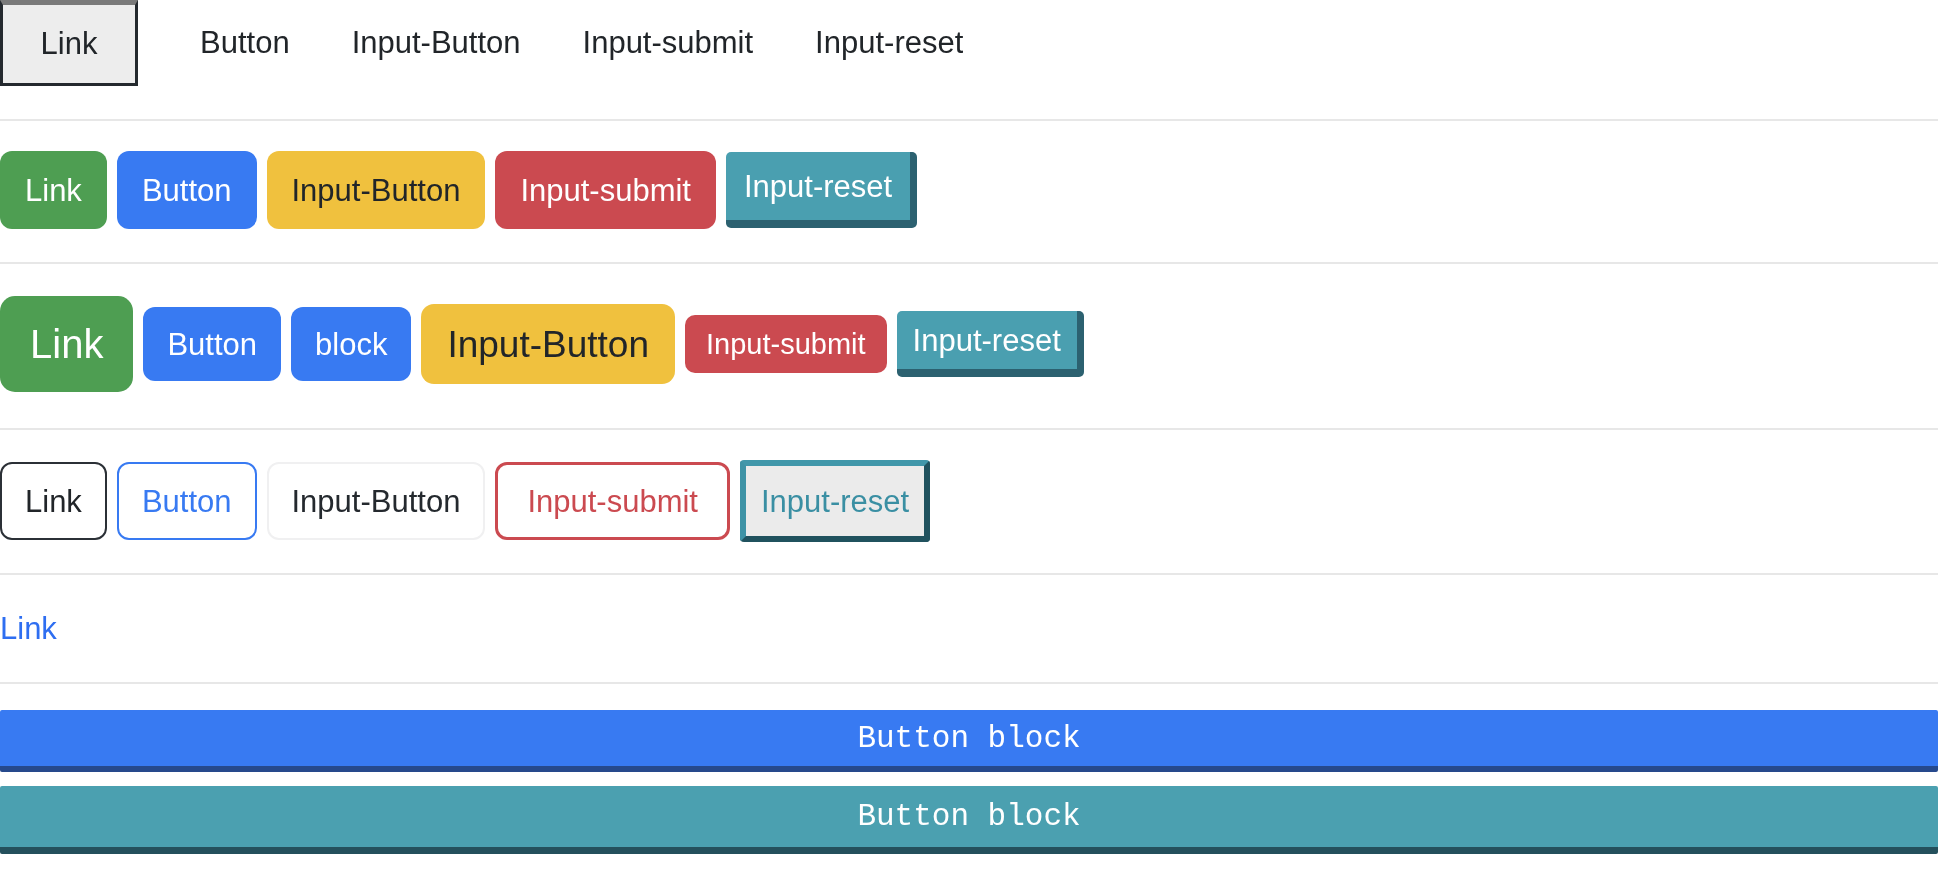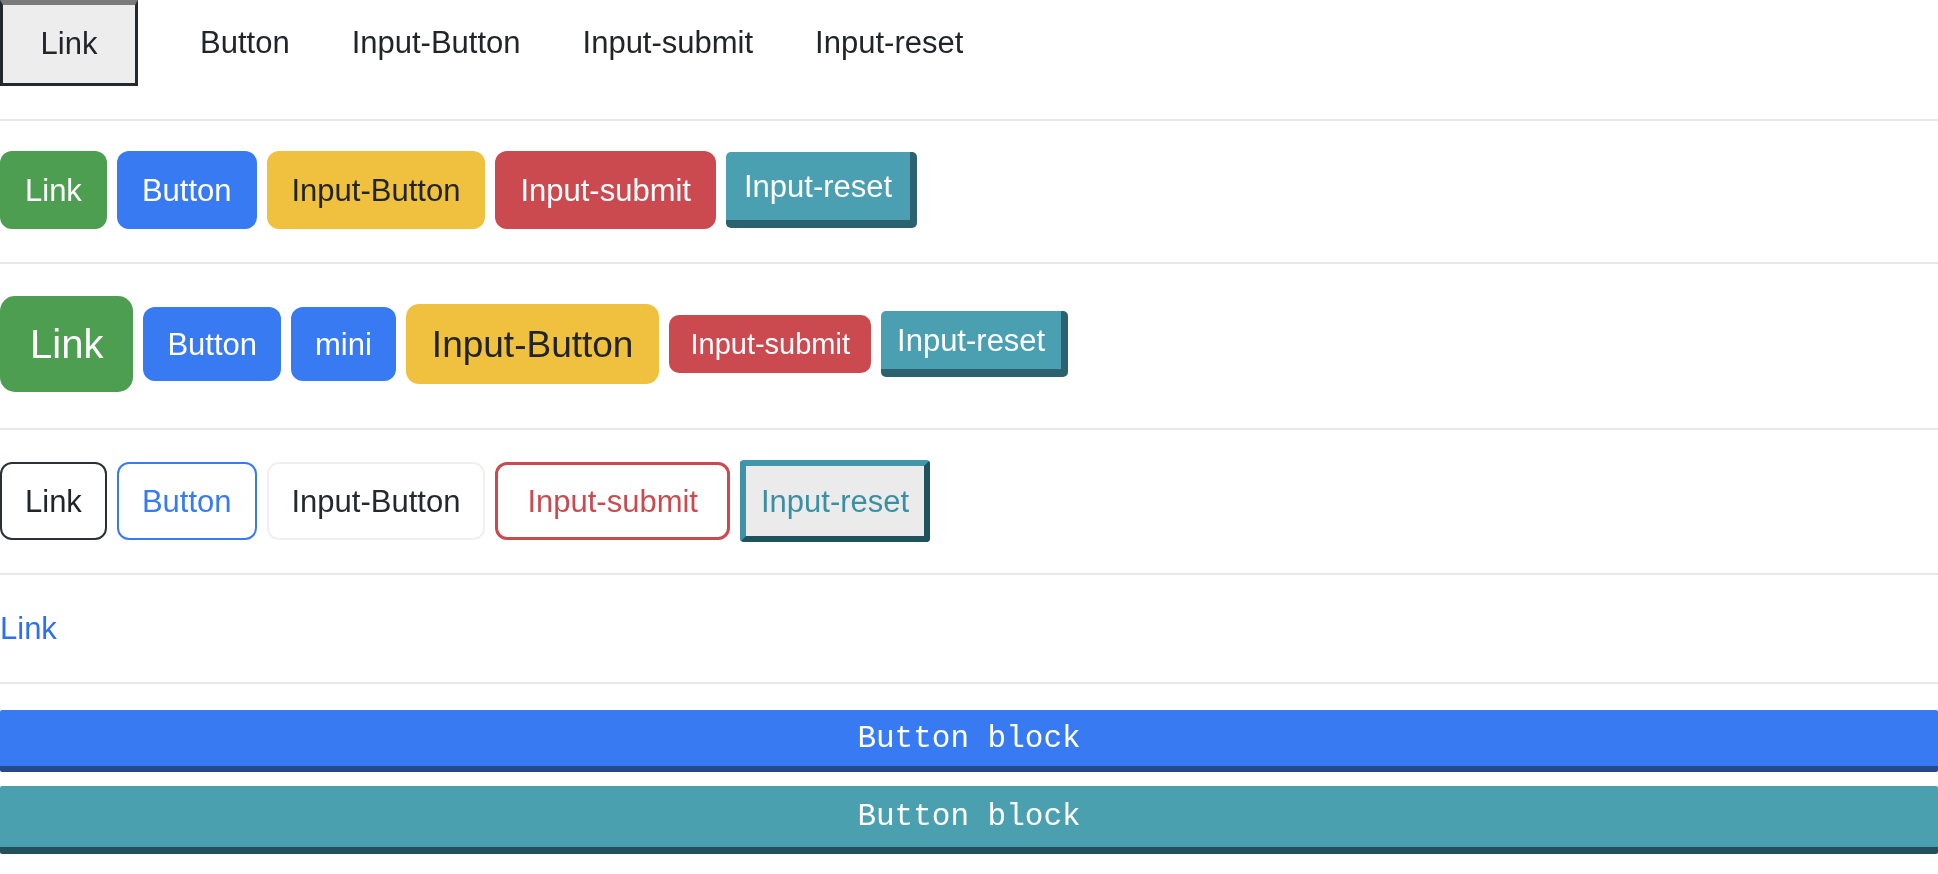--- a/index.html
+++ b/index.html
@@ -123,21 +123,21 @@
       <input type="reset" class="btn teal-raised" value="Input-reset" style="">
     </div>
   </section>
 
   <hr class="divider">
 
   <section class="sec3">
     <div class="row">
       <a href="#" class="btn sz-lg green">Link</a>
       <button type="button" class="btn sz-md blue">Button</button>
-      <button type="button" class="btn sz-md blue">mini</button>
+      <button type="button" class="btn sz-md blue">block</button>
       <input type="button" class="btn sz-ylg yellow" value="Input-Button" style="">
       <input type="submit" class="btn sz-rsm red" value="Input-submit" style="">
       <input type="reset" class="btn teal-raised sz-tmd" value="Input-reset" style="">
     </div>
   </section>
 
   <hr class="divider">
 
   <section class="sec4">
     <div class="row">

